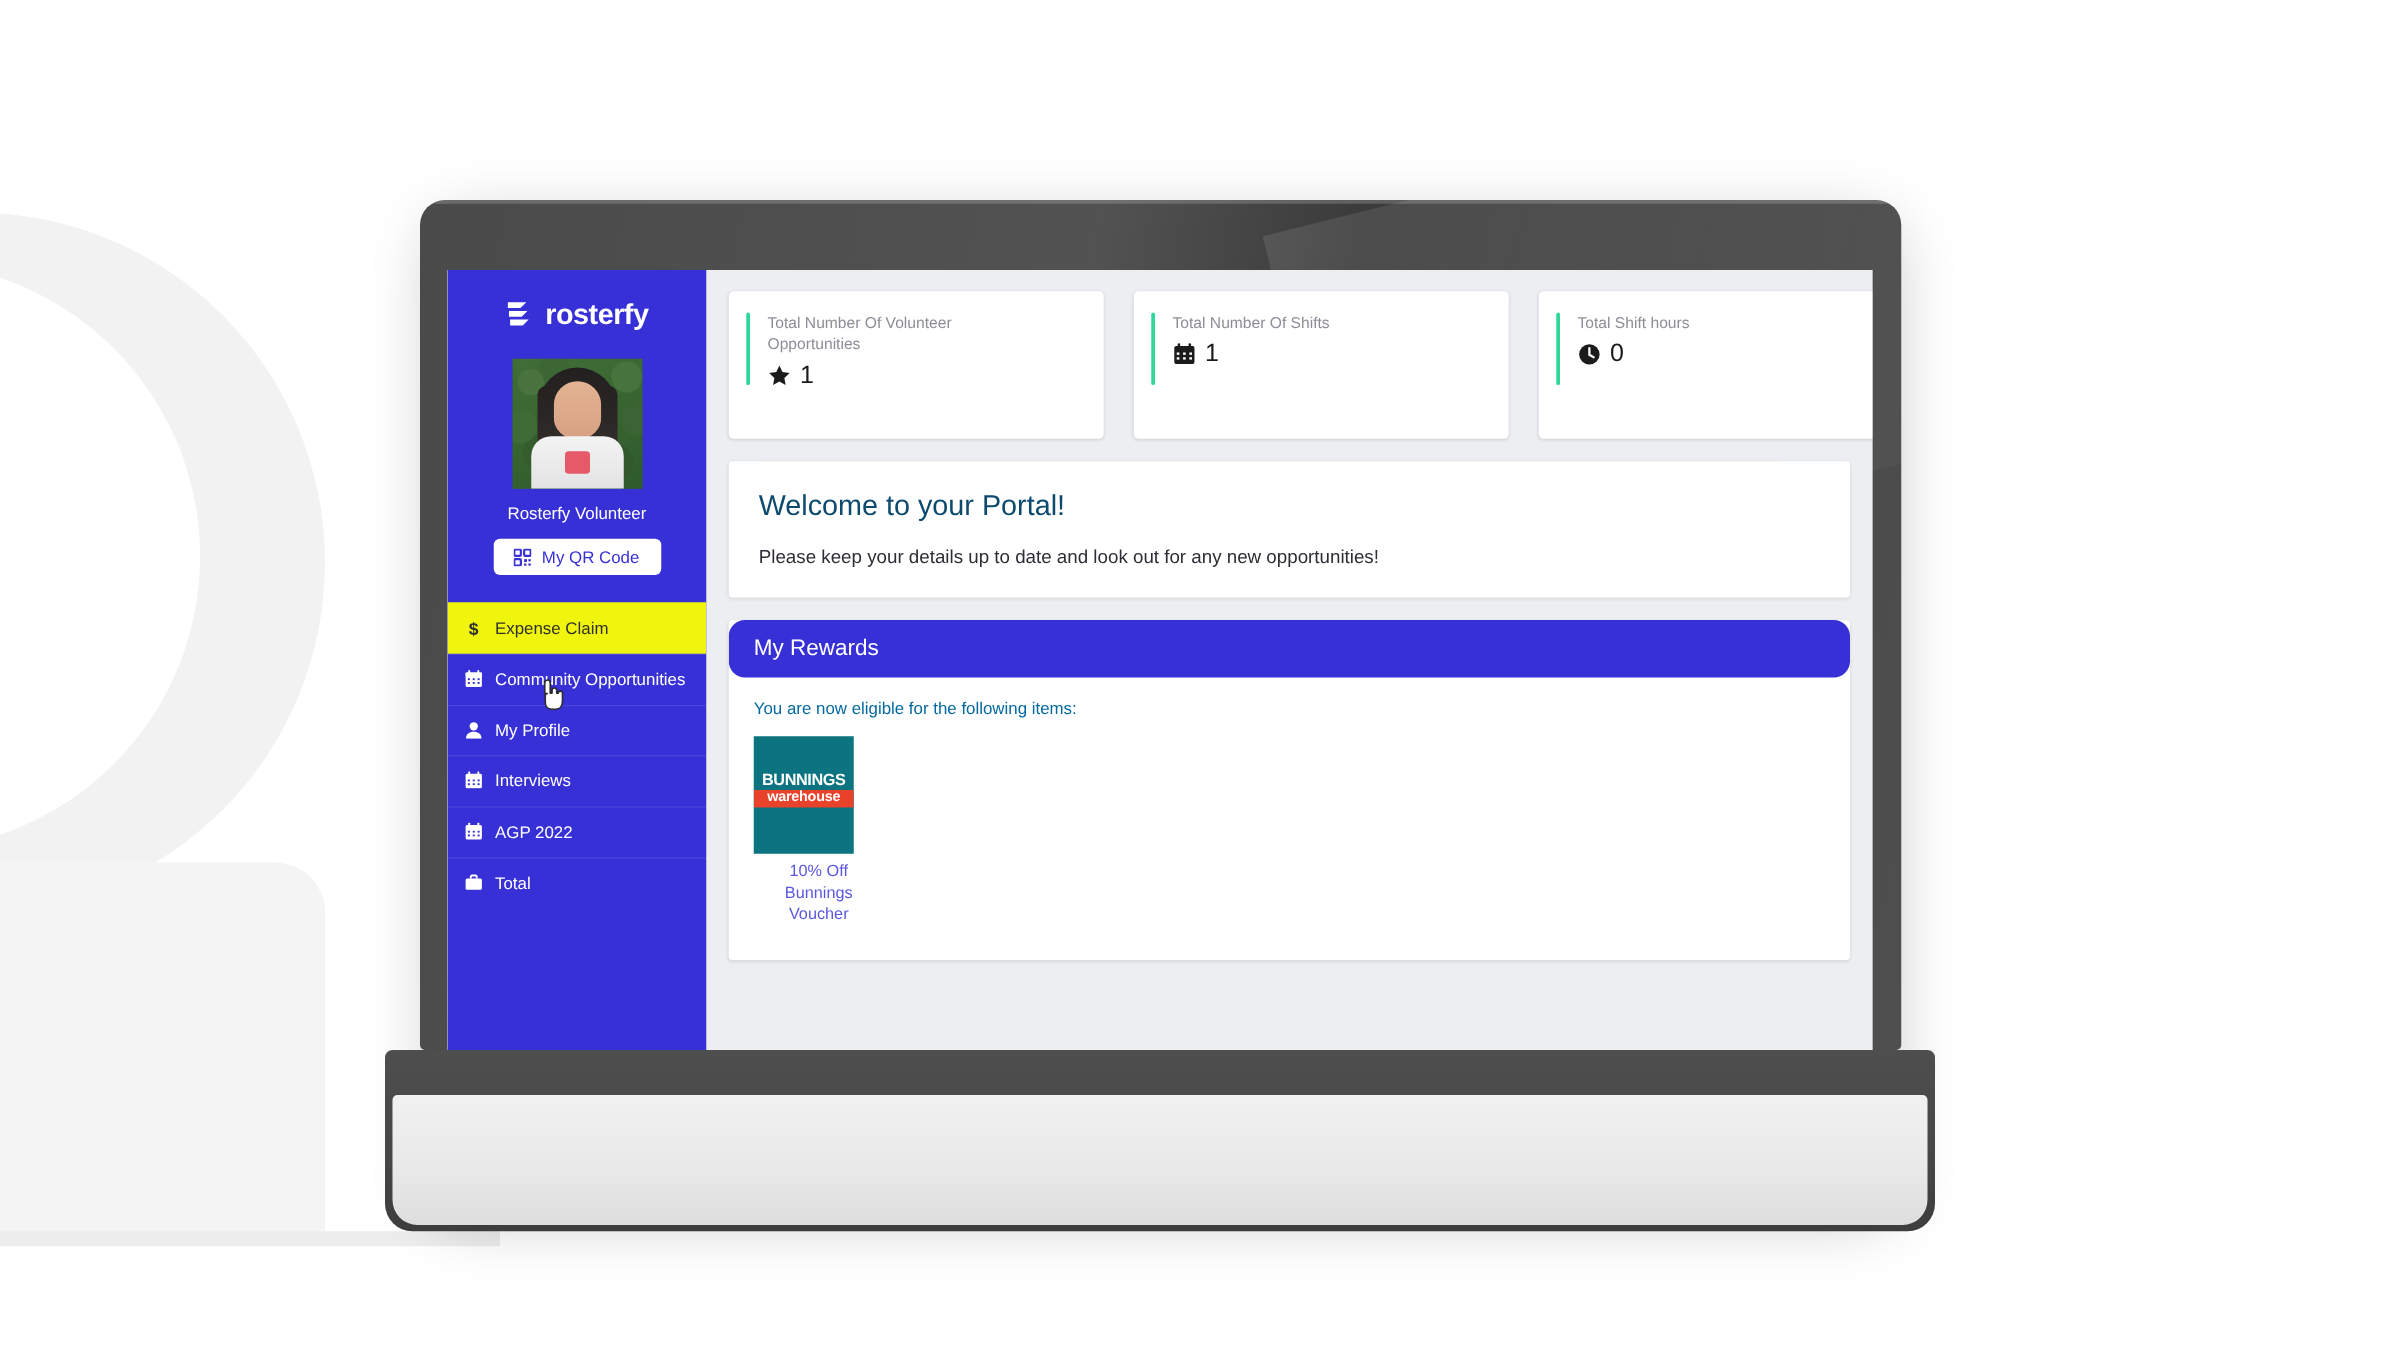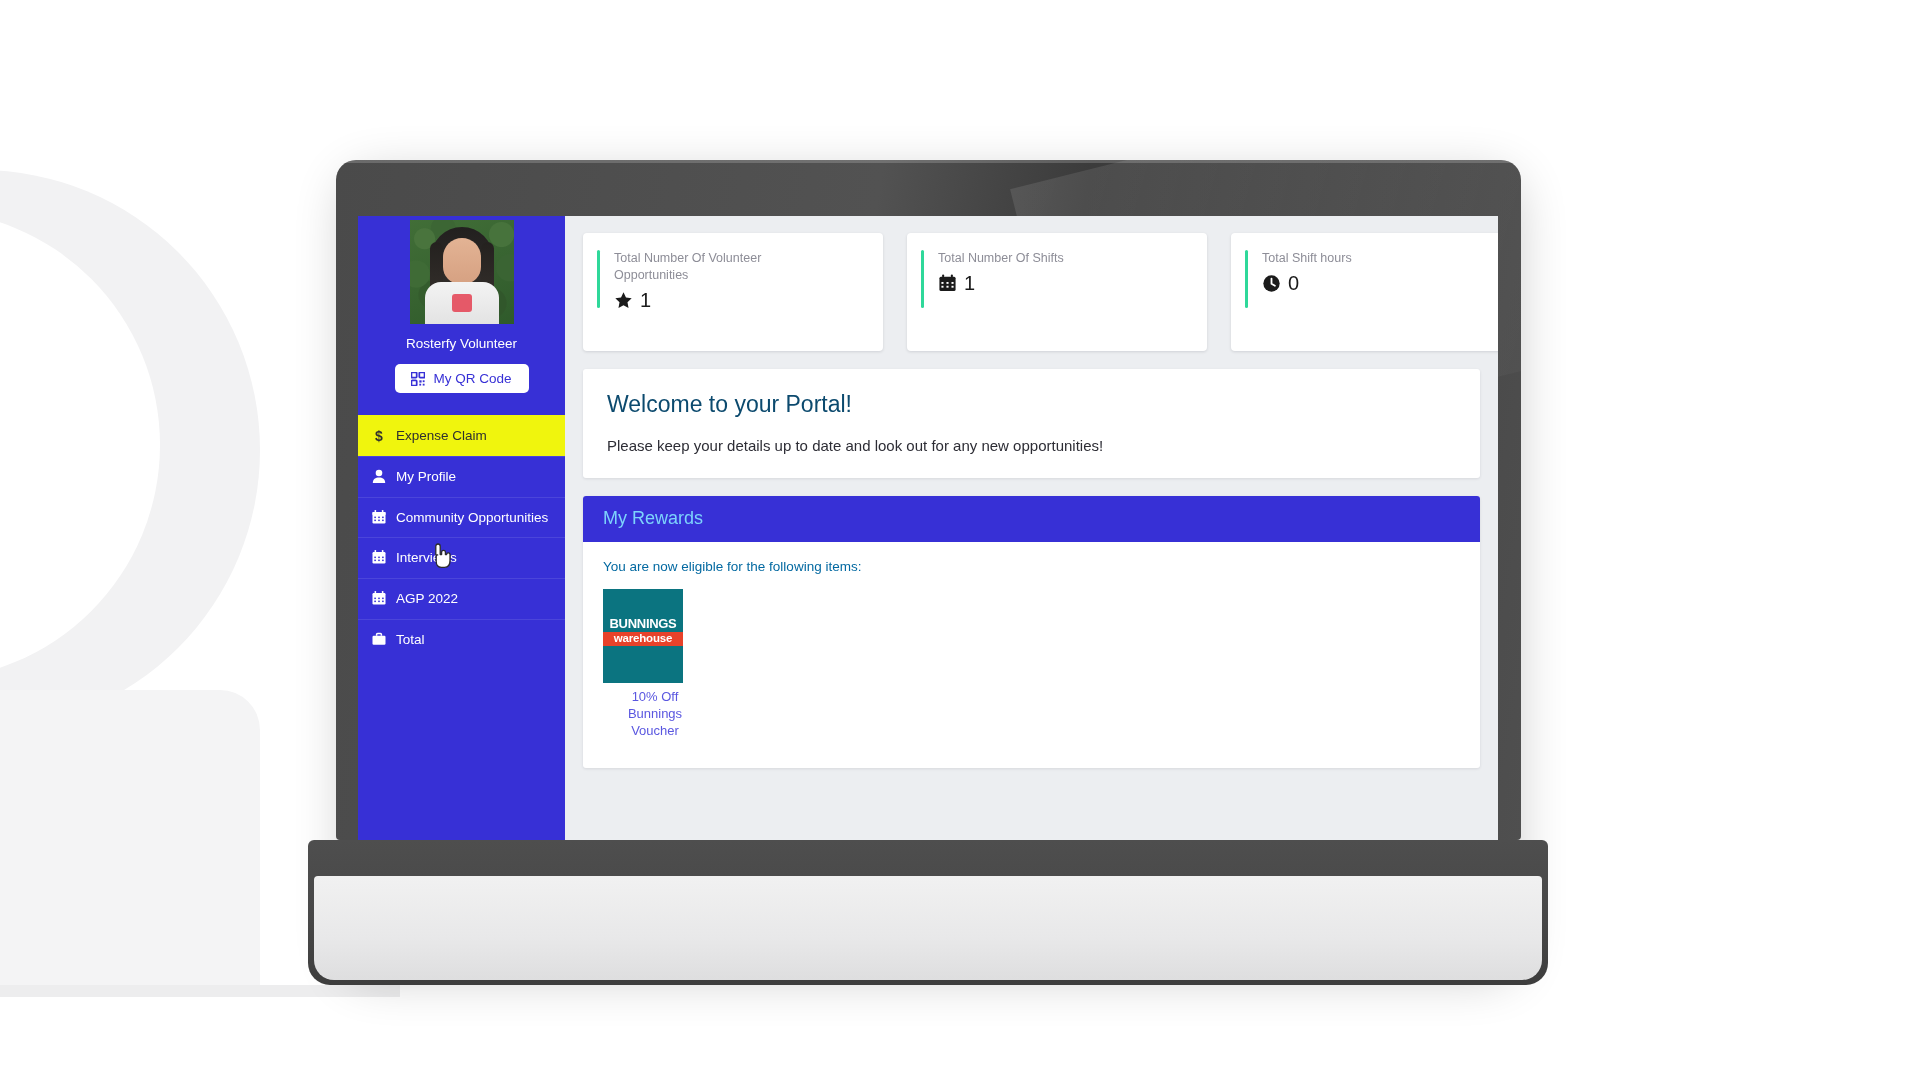--- a/index.html
+++ b/index.html
@@ -375,23 +375,24 @@
   }
   .welcome-sub {
     font-size: 15px;
     color: #2d2d35;
     margin-top: 19px;
   }
 
   .rewards-panel { overflow: hidden; padding: 0; }
   .rewards-header {
     background: #3730d6;
-    color: #7dd3fc;
+    color: #ffffff;
     font-size: 18px;
     padding: 12px 20px 13px 20px;
+    border-radius: 13px;
   }
   .rewards-body { padding: 17px 20px 28px 20px; }
   .rewards-note {
     font-size: 13.5px;
     color: #0369a1;
   }
   .reward-item {
     margin-top: 15px;
     width: 104px;
     cursor: pointer;
@@ -451,20 +452,29 @@
 
     <div class="lid">
       <div class="lid-edge-hl"></div>
       <div class="lid-gloss"></div>
 
       <div class="screen">
         <div class="app">
 
           <aside class="sidebar">
 
+            <div class="brand">
+              <svg class="brand-logo" viewBox="0 0 24 26">
+                <path d="M2 2 L18 2 L13 7 L2 7 Z" fill="#ffffff"></path>
+                <path d="M3 9.5 L19 9.5 L14 14.5 L3 14.5 Z" fill="#ffffff"></path>
+                <path d="M4 17 L20 17 L15 22 L4 22 Z" fill="#ffffff"></path>
+                <path d="M20.5 1 L22.5 1 L22.5 24 L20.5 24 Z" fill="#ffffff" opacity="0"></path>
+              </svg>
+              <span class="brand-name">rosterfy</span>
+            </div>
 
             <div class="avatar-wrap">
               <div class="avatar">
                 <div class="ph-foliage"></div>
                 <div class="ph-hair"></div>
                 <div class="ph-face"></div>
                 <div class="ph-hair-front-l"></div>
                 <div class="ph-hair-front-r"></div>
                 <div class="ph-body"></div>
                 <div class="ph-shirt-graphic"></div>
@@ -486,44 +496,44 @@
               <span>My QR Code</span>
             </button>
 
             <nav class="nav">
 
               <div class="nav-item active">
                 <svg class="nav-ico" viewBox="0 0 14 16">
                   <text x="7" y="13" text-anchor="middle" font-family="Liberation Sans, sans-serif" font-size="14" font-weight="bold" fill="currentColor">$</text>
                 </svg>
                 <span class="nav-label">Expense Claim</span>
-              </div>
-
-              <div class="nav-item">
-                <svg class="nav-ico" viewBox="0 0 14 14">
-                  <circle cx="7" cy="4" r="3.3" fill="#ffffff"></circle>
-                  <path d="M0.8 14 C0.8 10 3.5 8.4 7 8.4 C10.5 8.4 13.2 10 13.2 14 Z" fill="#ffffff"></path>
-                </svg>
-                <span class="nav-label">My Profile</span>
               </div>
 
               <div class="nav-item">
                 <svg class="nav-ico" viewBox="0 0 14 14">
                   <rect x="0.5" y="2" width="13" height="11.5" rx="1.2" fill="#ffffff"></rect>
                   <rect x="0.5" y="2" width="13" height="3" fill="#ffffff"></rect>
                   <rect x="2.6" y="0" width="1.5" height="3" rx="0.6" fill="#ffffff"></rect>
                   <rect x="9.9" y="0" width="1.5" height="3" rx="0.6" fill="#ffffff"></rect>
                   <rect x="2.3" y="6.6" width="1.6" height="1.5" fill="#3730d6"></rect>
                   <rect x="6.2" y="6.6" width="1.6" height="1.5" fill="#3730d6"></rect>
                   <rect x="10.1" y="6.6" width="1.6" height="1.5" fill="#3730d6"></rect>
                   <rect x="2.3" y="9.6" width="1.6" height="1.5" fill="#3730d6"></rect>
                   <rect x="6.2" y="9.6" width="1.6" height="1.5" fill="#3730d6"></rect>
                   <rect x="10.1" y="9.6" width="1.6" height="1.5" fill="#3730d6"></rect>
                 </svg>
                 <span class="nav-label">Community Opportunities</span>
+              </div>
+
+              <div class="nav-item">
+                <svg class="nav-ico" viewBox="0 0 14 14">
+                  <circle cx="7" cy="4" r="3.3" fill="#ffffff"></circle>
+                  <path d="M0.8 14 C0.8 10 3.5 8.4 7 8.4 C10.5 8.4 13.2 10 13.2 14 Z" fill="#ffffff"></path>
+                </svg>
+                <span class="nav-label">My Profile</span>
               </div>
 
               <div class="nav-item">
                 <svg class="nav-ico" viewBox="0 0 14 14">
                   <rect x="0.5" y="2" width="13" height="11.5" rx="1.2" fill="#ffffff"></rect>
                   <rect x="2.6" y="0" width="1.5" height="3" rx="0.6" fill="#ffffff"></rect>
                   <rect x="9.9" y="0" width="1.5" height="3" rx="0.6" fill="#ffffff"></rect>
                   <rect x="2.3" y="6.6" width="1.6" height="1.5" fill="#3730d6"></rect>
                   <rect x="6.2" y="6.6" width="1.6" height="1.5" fill="#3730d6"></rect>
                   <rect x="10.1" y="6.6" width="1.6" height="1.5" fill="#3730d6"></rect>

